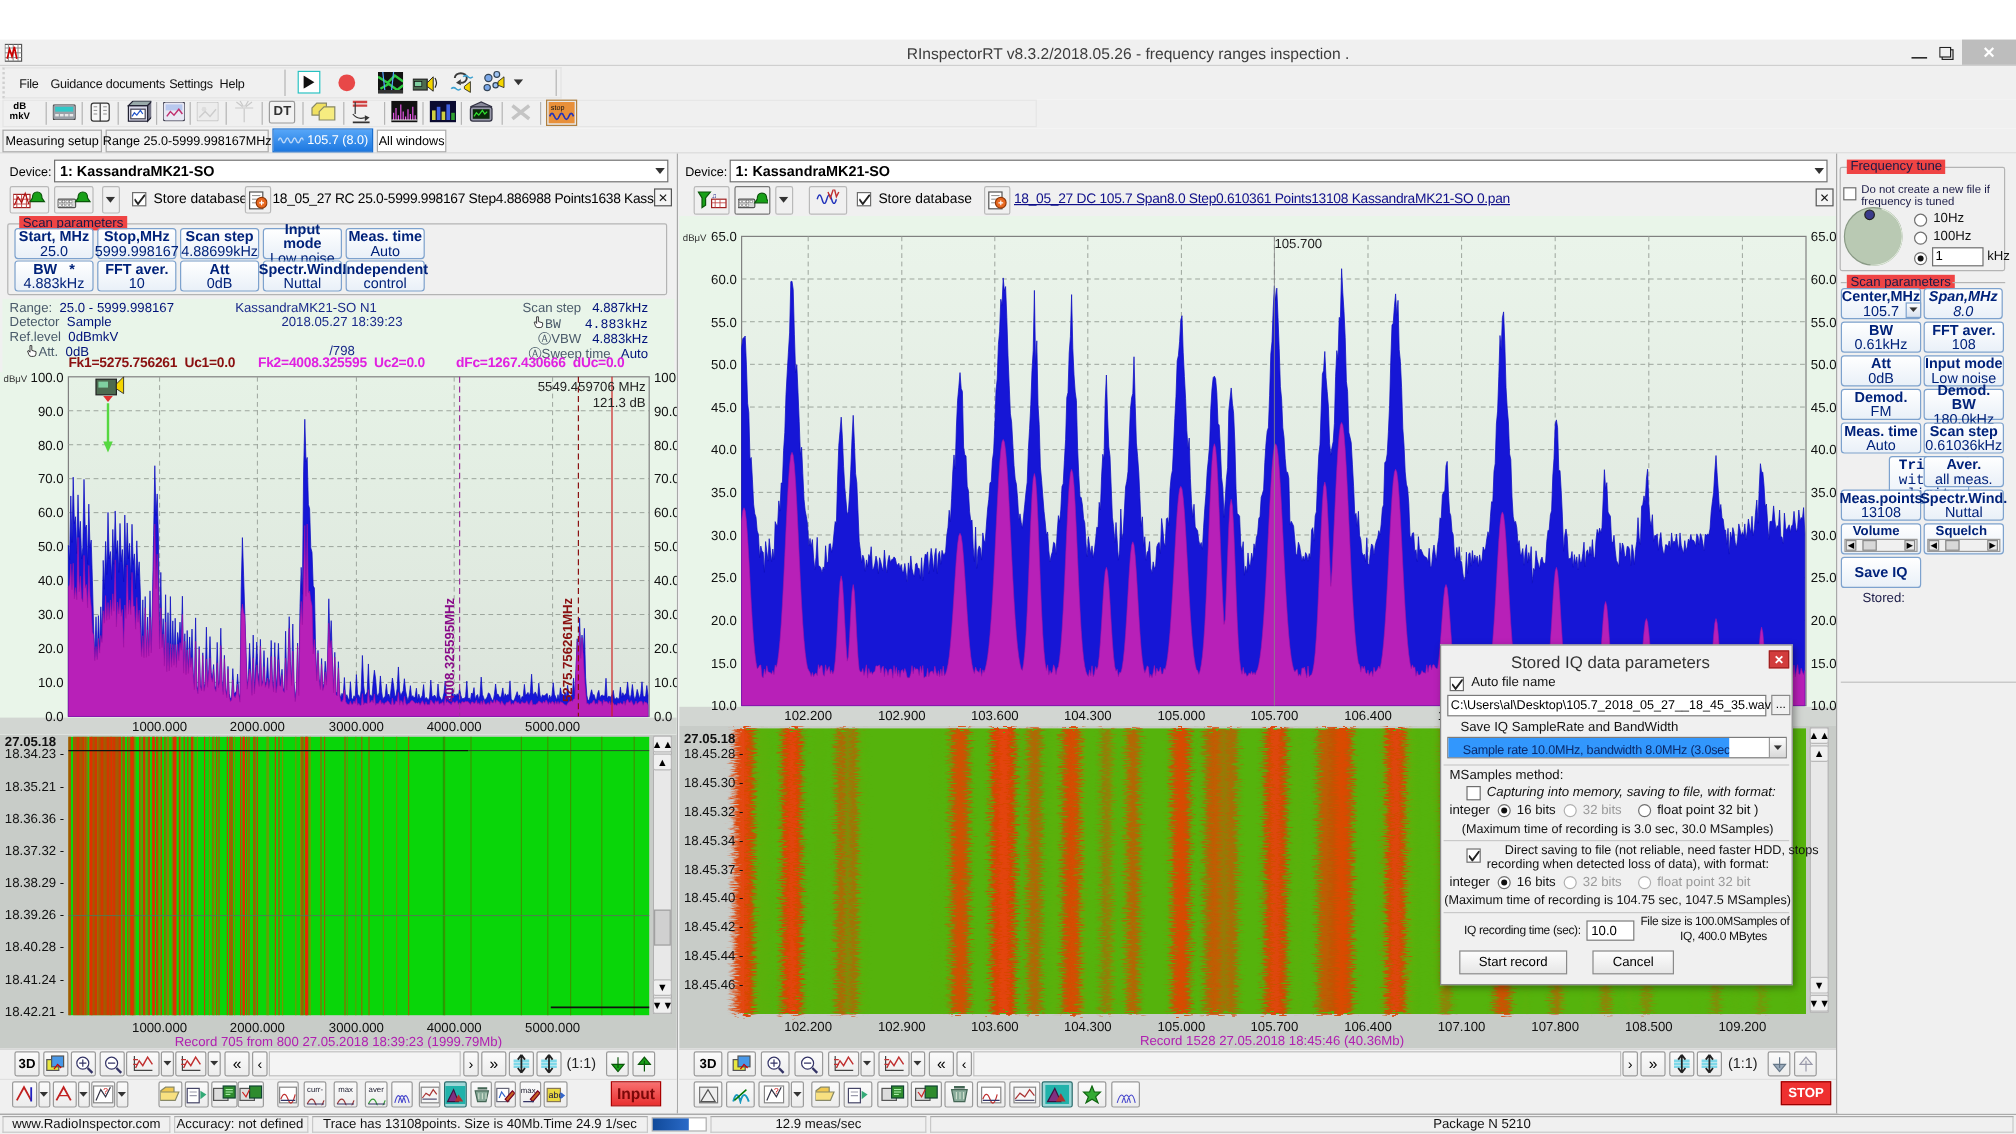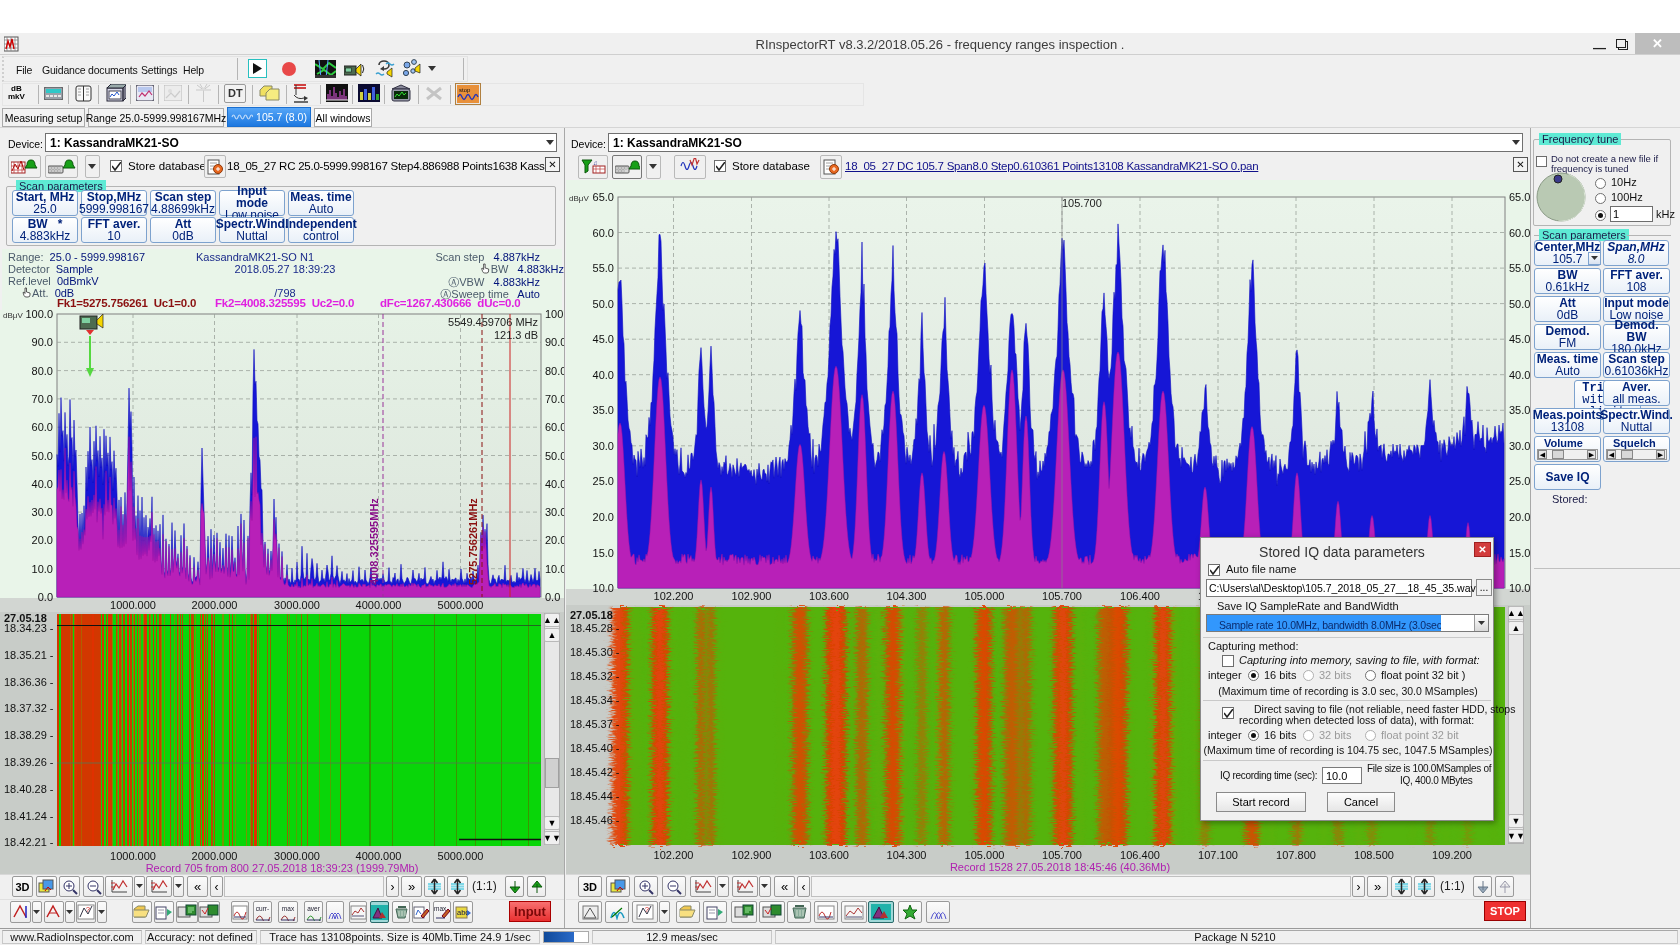--- a/index.html
+++ b/index.html
@@ -5,21 +5,21 @@
  font-family:"Liberation Sans",sans-serif;-webkit-font-smoothing:antialiased}
 .ab{position:absolute}
 .tbtn{position:absolute;background:#f0f0f0;border:1px solid #b9b9b9;border-radius:2px;
  display:flex;align-items:center;justify-content:center}
 .scanbtn{position:absolute;background:linear-gradient(#ffffff,#e9f0f8);border:1px solid #7da2ce;
  border-radius:3px;text-align:center;color:#00227a;font-weight:bold;font-size:12px;line-height:12px;
  display:flex;flex-direction:column;align-items:center;justify-content:center}
 .lbl{position:absolute;white-space:nowrap}
 .nv{color:#00127a}
 .gb{position:absolute;border:1px solid #b4b4b4;border-radius:2px}
-.gbt{position:absolute;background:#5eead4;padding:0 3px;font-size:11px;color:#1a1a46}
+.gbt{position:absolute;background:#ef4444;padding:0 3px;font-size:11px;color:#1a1a46}
 .cb{position:absolute;width:12px;height:12px;background:#fff;border:1px solid #6d6d6d}
 .sep{position:absolute;width:1px;background:#b5b5b5}
 .radio{position:absolute;width:11px;height:11px;border-radius:50%;background:#fff;border:1px solid #707070}
 </style></head><body>
 <div class="ab" style="left:0px;top:0px;width:1680px;height:33px;background:#fff"></div>
 <div class="ab" style="left:0px;top:33px;width:1680px;height:22px;background:#f0f0f0;border-bottom:1px solid #cfcfcf"></div>
 <svg class="ab" style="left:4px;top:36px" width="15" height="16" viewBox="0 0 15 16">
     <rect x="0" y="1" width="14" height="14" fill="#fff" stroke="#555" stroke-width="1"></rect>
     <path d="M3 1V15 M7 1V15 M11 1V15 M0 4H14 M0 8H14 M0 12H14" stroke="#888" stroke-width="0.8"></path>
     <path d="M2 13L4 5L6 11L8 3L10 13" stroke="#cc0000" stroke-width="1.4" fill="none"></path>
@@ -282,21 +282,21 @@
 <div class="lbl" style="left:8px;top:251px;font-size:11px;color:#4a5a6a;">Range:&nbsp; <span class="nv">25.0 - 5999.998167</span></div>
 <div class="lbl" style="left:8px;top:263px;font-size:11px;color:#4a5a6a;">Detector&nbsp; <span class="nv">Sample</span></div>
 <div class="lbl" style="left:8px;top:275px;font-size:11px;color:#4a5a6a;">Ref.level&nbsp; <span class="nv">0dBmkV</span></div>
 <div class="lbl" style="left:22px;top:287px;font-size:11px;color:#4a5a6a;"><svg width="10" height="11" viewBox="0 0 10 11" style="vertical-align:-1px">
       <path d="M3 1 L4.5 1 L4.5 5 L8 6 L8 8 Q8 10 6 10 L4 10 Q2.5 10 2 8.5 L1 5.5 L2.2 5.2 L3 6.5 Z" fill="#fff" stroke="#333" stroke-width="0.8"></path>
     </svg>Att.&nbsp; <span class="nv">0dB</span></div>
 <div class="lbl" style="left:255px;top:251px;font-size:11px;color:#1a2a8a;transform:translateX(-50%);">KassandraMK21-SO N1</div>
 <div class="lbl" style="left:285px;top:263px;font-size:11px;color:#1a2a8a;transform:translateX(-50%);">2018.05.27 18:39:23</div>
 <div class="lbl" style="left:285px;top:287px;font-size:11px;color:#1a2a8a;transform:translateX(-50%);">/798</div>
 <div class="lbl" style="left:540px;top:251px;font-size:11px;color:#4a5a6a;transform:translateX(-100%);">Scan step&nbsp;&nbsp; <span class="nv">4.887kHz</span></div>
-<div class="lbl" style="left:564px;top:263px;font-size:11px;color:#4a5a6a;transform:translateX(-100%);"><svg width="10" height="11" viewBox="0 0 10 11" style="vertical-align:-1px">
+<div class="lbl" style="left:540px;top:263px;font-size:11px;color:#4a5a6a;transform:translateX(-100%);font-family:Liberation Mono, monospace;"><svg width="10" height="11" viewBox="0 0 10 11" style="vertical-align:-1px">
       <path d="M3 1 L4.5 1 L4.5 5 L8 6 L8 8 Q8 10 6 10 L4 10 Q2.5 10 2 8.5 L1 5.5 L2.2 5.2 L3 6.5 Z" fill="#fff" stroke="#333" stroke-width="0.8"></path>
     </svg>BW&nbsp;&nbsp; <span class="nv">4.883kHz</span></div>
 <div class="lbl" style="left:540px;top:275px;font-size:11px;color:#4a5a6a;transform:translateX(-100%);">ⒶVBW&nbsp;&nbsp; <span class="nv">4.883kHz</span></div>
 <div class="lbl" style="left:540px;top:287px;font-size:11px;color:#4a5a6a;transform:translateX(-100%);">ⒶSweep time&nbsp;&nbsp; <span class="nv">Auto</span></div>
 <div class="lbl" style="left:57px;top:297px;font-size:11.5px;color:#8a1010;font-weight:bold;letter-spacing:-0.2px">Fk1=5275.756261&nbsp; Uc1=0.0</div>
 <div class="lbl" style="left:215px;top:297px;font-size:11.5px;color:#e020e0;font-weight:bold;letter-spacing:-0.2px">Fk2=4008.325595&nbsp; Uc2=0.0</div>
 <div class="lbl" style="left:380px;top:297px;font-size:11.5px;color:#e020e0;font-weight:bold;letter-spacing:-0.2px">dFc=1267.430666&nbsp; dUc=0.0</div>
 <svg class="ab" style="left:0;top:310px" width="564" height="302">
     <defs>
       <linearGradient id="pg" x1="0" y1="0" x2="0" y2="1">
@@ -1290,21 +1290,21 @@
 <div class="ab" style="left:1476px;top:579px;width:16px;height:17px;background:#f0f0f0;border:1px solid #8a8a8a;display:flex;align-items:center;justify-content:center;font-size:10px">...</div>
 <div class="lbl" style="left:1217px;top:600px;font-size:11px;color:#111;">Save IQ SampleRate and BandWidth</div>
 <div class="ab" style="left:1206px;top:614px;width:283px;height:18px;background:#fff;border:1px solid #7a7a7a"></div>
 <div class="ab" style="left:1207px;top:615px;width:234px;height:16px;background:#3297fd;white-space:nowrap;overflow:hidden"><span style="font-size:10.5px;color:#0b2a6b;padding-left:12px;letter-spacing:-0.2px">Sample rate 10.0MHz, bandwidth 8.0MHz (3.0sec)</span></div>
 <div class="ab" style="left:1474px;top:615px;width:14px;height:16px;background:linear-gradient(#fefefe,#d8d8d8);border-left:1px solid #999;display:flex;align-items:center;justify-content:center">
     <svg width="8" height="5">
       <path d="M0 0 L7 0 L3.5 4 Z" fill="#333"></path>
     </svg>
   </div>
 <div class="ab" style="left:1203px;top:637px;width:288px;height:1px;background:#c9c9c9"></div>
-<div class="lbl" style="left:1208px;top:640px;font-size:11px;color:#111;">Capturing method:</div>
+<div class="lbl" style="left:1208px;top:640px;font-size:11px;color:#111;">MSamples method:</div>
 <div class="cb" style="left:1222px;top:655px"></div>
 <div class="lbl" style="left:1239px;top:654px;font-size:11px;color:#111;font-style:italic;">Capturing into memory, saving to file, with format:</div>
 <div class="lbl" style="left:1208px;top:669px;font-size:11px;color:#111;">integer</div>
 <div class="radio" style="left:1248px;top:670px"></div>
 <div class="ab" style="left:1251px;top:673px;width:5px;height:5px;border-radius:50%;background:#111"></div>
 <div class="lbl" style="left:1264px;top:669px;font-size:11px;color:#111;">16 bits</div>
 <div class="radio" style="left:1303px;top:670px;border-color:#b0b0b0"></div>
 <div class="lbl" style="left:1319px;top:669px;font-size:11px;color:#9a9a9a;">32 bits</div>
 <div class="radio" style="left:1365px;top:670px"></div>
 <div class="lbl" style="left:1381px;top:669px;font-size:11px;color:#111;">float point 32 bit )</div>

